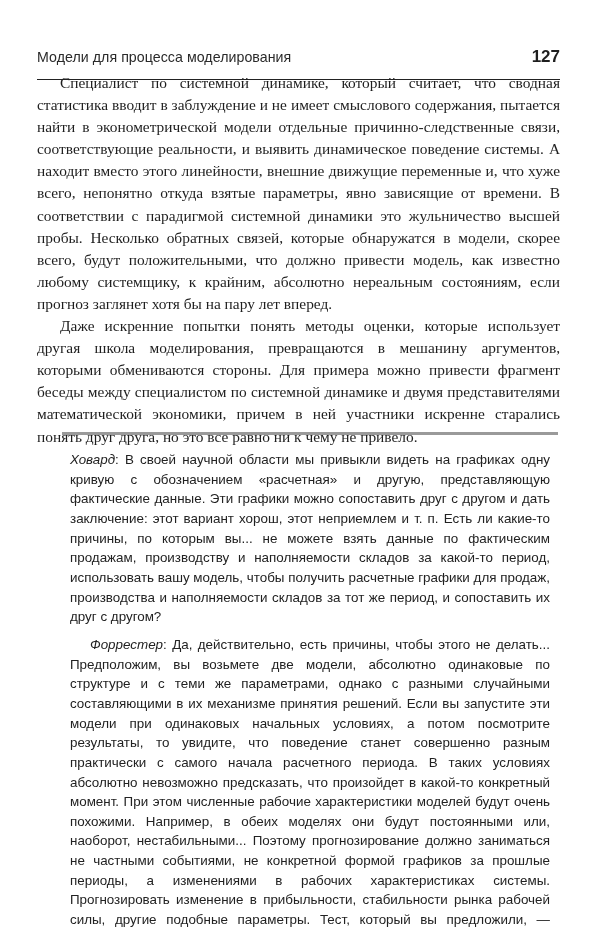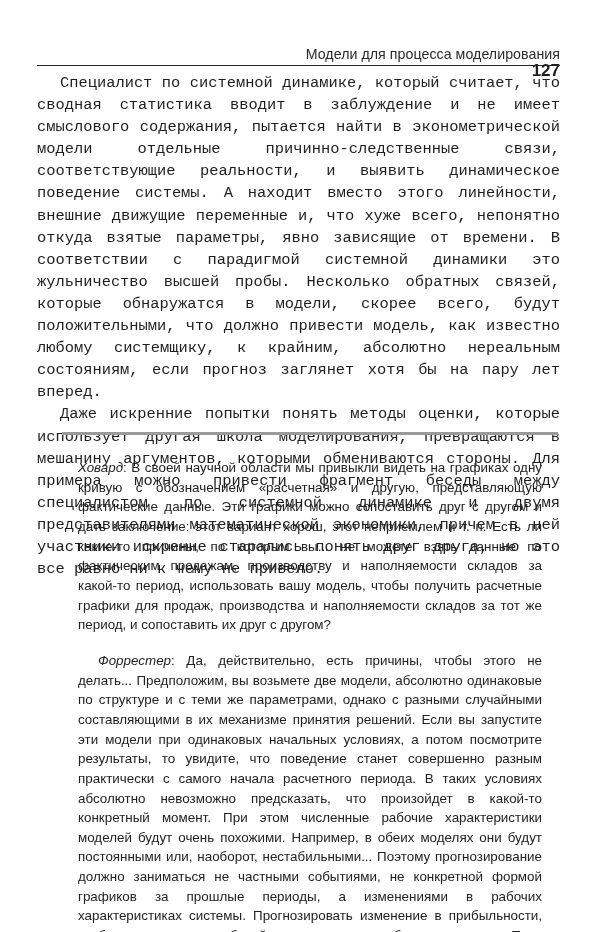--- a/index.html
+++ b/index.html
@@ -2,42 +2,42 @@
 <html><head>
   <meta charset="utf-8">
   <style>
     html, body { margin: 0; padding: 0; }
     body {
       width: 600px; height: 932px; background: #ffffff; position: relative; overflow: hidden;
       color: #1e1e1e;
     }
     .page { position: absolute; left: 37px; top: 0; width: 523px; }
     .running-head {
-      position: absolute; left: 0; top: 46px; width: 523px; height: 20px;
+      position: absolute; left: 0; top: 60px; width: 523px; height: 20px;
       border-bottom: 1px solid #222;
       font-family: "Liberation Sans", sans-serif; font-size: 14.2px;
       display: flex; justify-content: space-between; align-items: flex-end;
-      padding-bottom: 14px; box-sizing: border-box; flex-direction: column;
+      padding-bottom: 14px; box-sizing: border-box;
     }
     .running-head .title { color: #2a2a2a; letter-spacing: 0.05px; }
     .running-head .folio { font-weight: bold; font-size: 17px; line-height: 17px; text-align: center; }
     .body-text {
       position: absolute; left: 0; top: 72px; width: 523px;
-      font-family: Liberation Mono, monospace; font-size: 15.4px; line-height: 22.1px;
+      font-family: Liberation Serif, serif; font-size: 15.4px; line-height: 22.1px;
       text-align: justify; hyphens: manual;
     }
     .body-text p { margin: 0; text-indent: 23px; }
     .quote {
       position: absolute; left: 25px; top: 432px; width: 496px;
       border-top: 3px solid #9a9a9a;
       padding-top: 7px;
       font-family: "Liberation Sans", sans-serif; font-size: 13.4px; line-height: 19.65px;
       text-align: justify; color: #222;
     }
-    .quote p { margin: 16px; }
+    .quote p { margin: 8px; }
     .quote p.second { text-indent: 20px; }
     .speaker { font-style: italic; }
   </style>
 </head>
 <body>
 
 <div class="page">
   <div class="running-head">
     <span class="title">Модели для процесса моделирования</span>
     <span class="folio">127</span>

